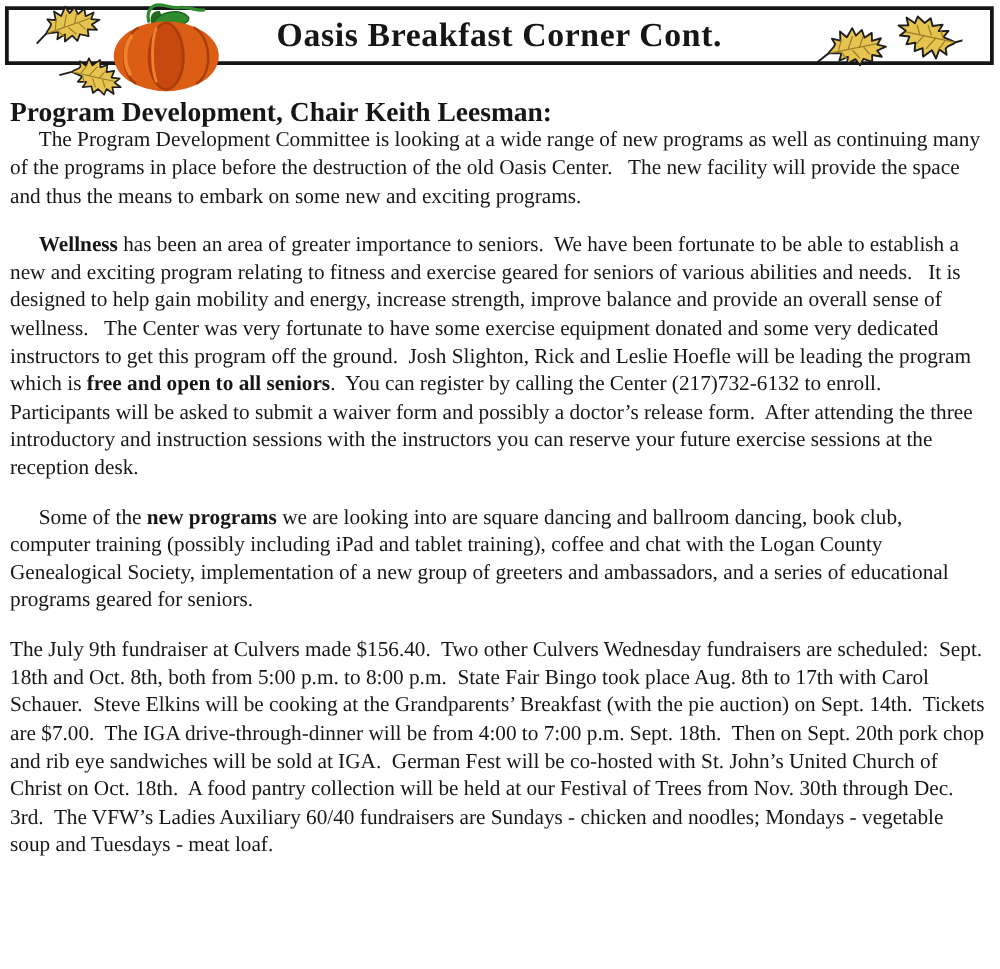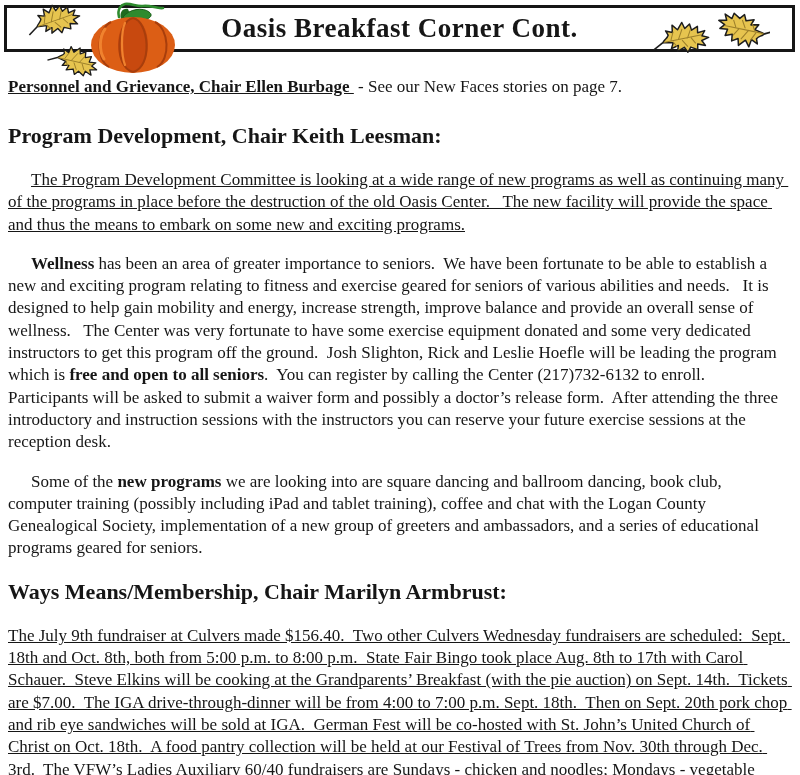--- a/index.html
+++ b/index.html
@@ -38,21 +38,21 @@
   .heading{
     font-size:22px;line-height:22px;font-weight:bold;
   }
   .h-program{margin-top:27px;}
   .h-ways{margin-top:21px;}
   .para{
     font-size:17px;line-height:22.3px;margin-top:4px;
     text-align:left;
   }
   .indent{text-indent:23px;}
-  .first{margin-top:22px;text-decoration:underline;}
+  .first{margin-top:0;}
   b{font-weight:bold;}
 </style>
 </head>
 <body>
 
 <div class="banner">
   <span class="banner-title">Oasis Breakfast Corner Cont.</span>
 
   <svg class="deco-left" viewBox="0 0 180 78" aria-hidden="true">
     <defs>
@@ -81,30 +81,26 @@
   </svg>
 
   <svg class="deco-right" viewBox="0 0 125 48" aria-hidden="true">
     <use href="#oakleaf" transform="translate(12,14) rotate(-10) scale(0.92)"></use>
     <use href="#oakleaf" transform="translate(118,42) rotate(193) scale(0.95)"></use>
   </svg>
 </div>
 
 <div class="content">
 
-  <div class="bline">
-    <span class="lead t">Personnel and Grievance, Chair Ellen Burbage </span><span class="t"> - See our New Faces stories on page 7.</span>
-  </div>
 
   <div class="heading h-program t">Program Development, Chair Keith Leesman:</div>
 
   <p class="para indent first t">The Program Development Committee is looking at a wide range of new programs as well as continuing many of the programs in place before the destruction of the old Oasis Center.   The new facility will provide the space and thus the means to embark on some new and exciting programs.</p>
 
   <p class="para indent"><b class="t">Wellness</b><span class="t"> has been an area of greater importance to seniors.  We have been fortunate to be able to establish a new and exciting program relating to fitness and exercise geared for seniors of various abilities and needs.   It is designed to help gain mobility and energy, increase strength, improve balance and provide an overall sense of wellness.   The Center was very fortunate to have some exercise equipment donated and some very dedicated instructors to get this program off the ground.  Josh Slighton, Rick and Leslie Hoefle will be leading the program which is </span><b class="t">free and open to all seniors</b><span class="t">.  You can register by calling the Center (217)732-6132 to enroll.   Participants will be asked to submit a waiver form and possibly a doctor’s release form.  After attending the three introductory and instruction sessions with the instructors you can reserve your future exercise sessions at the reception desk.</span></p>
 
   <p class="para indent"><span class="t">Some of the </span><b class="t">new programs</b><span class="t"> we are looking into are square dancing and ballroom dancing, book club, computer training (possibly including iPad and tablet training), coffee and chat with the Logan County Genealogical Society, implementation of a new group of greeters and ambassadors, and a series of educational programs geared for seniors.</span></p>
 
 
-  <div class="heading h-ways t">Ways Means/Membership, Chair Marilyn Armbrust:</div>
 
   <p class="para first t">The July 9th fundraiser at Culvers made $156.40.  Two other Culvers Wednesday fundraisers are scheduled:  Sept. 18th and Oct. 8th, both from 5:00 p.m. to 8:00 p.m.  State Fair Bingo took place Aug. 8th to 17th with Carol Schauer.  Steve Elkins will be cooking at the Grandparents’ Breakfast (with the pie auction) on Sept. 14th.  Tickets are $7.00.  The IGA drive-through-dinner will be from 4:00 to 7:00 p.m. Sept. 18th.  Then on Sept. 20th pork chop and rib eye sandwiches will be sold at IGA.  German Fest will be co-hosted with St. John’s United Church of Christ on Oct. 18th.  A food pantry collection will be held at our Festival of Trees from Nov. 30th through Dec. 3rd.  The VFW’s Ladies Auxiliary 60/40 fundraisers are Sundays - chicken and noodles; Mondays - vegetable soup and Tuesdays - meat loaf.</p>
 
 </div>
 
 </body></html>

